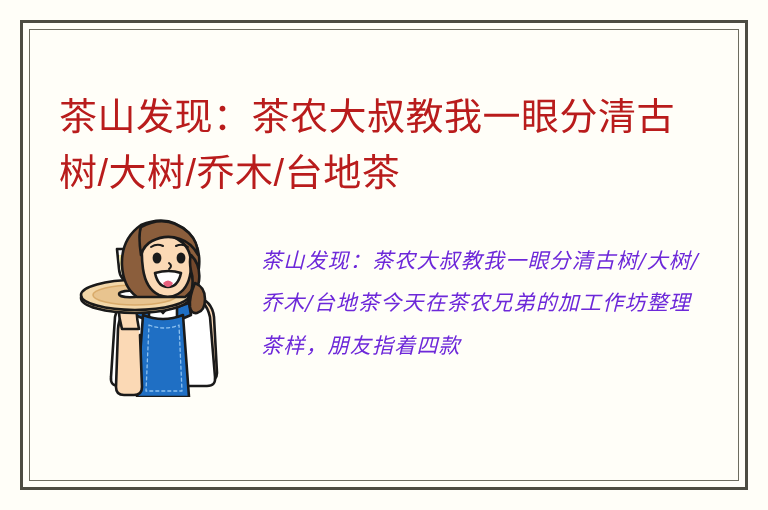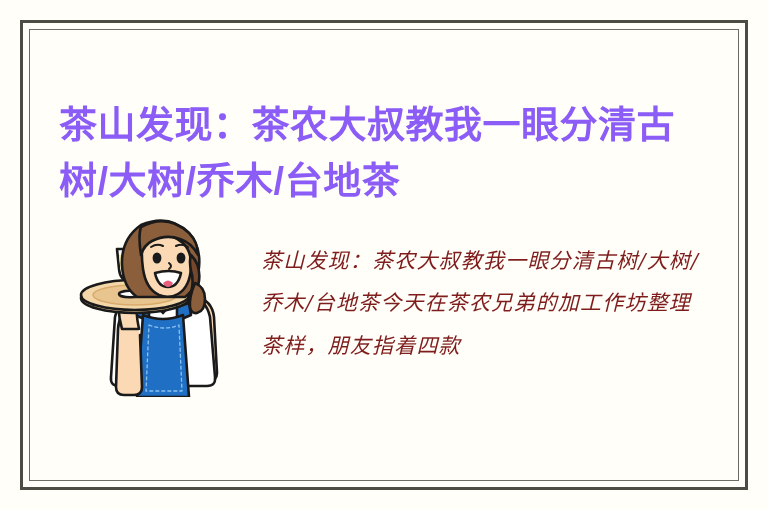--- a/index.html
+++ b/index.html
@@ -42,28 +42,28 @@
     left: 0;
     top: 0;
     right: 0;
     bottom: 0;
   }
 
   
   .article-title {
     position: absolute;
     left: 36px;
-    top: 50px;
+    top: 42px;
     width: 620px;
     font-size: 38px;
     line-height: 1.45;
-    color: #8b5cf6;
+    color: #b91c1c;
     letter-spacing: 0.5px;
     white-space: pre-wrap;
-    font-weight: 700;
+    font-weight: 400;
   }
 
   
   .content-row {
     position: absolute;
     left: 36px;
     top: 184px;
     right: 36px;
     height: 210px;
   }
@@ -76,21 +76,21 @@
     height: 186px;
   }
 
   .excerpt {
     position: absolute;
     left: 202px;
     top: 12px;
     width: 440px;
     font-size: 21px;
     line-height: 2.02;
-    color: #7f1d1d;
+    color: #6d28d9;
     font-family: "DejaVu Serif", "Liberation Serif", serif;
     font-style: italic;
     letter-spacing: 1.2px;
     white-space: pre-wrap;
     word-break: break-all;
   }
 </style>
 </head>
 <body>
 

